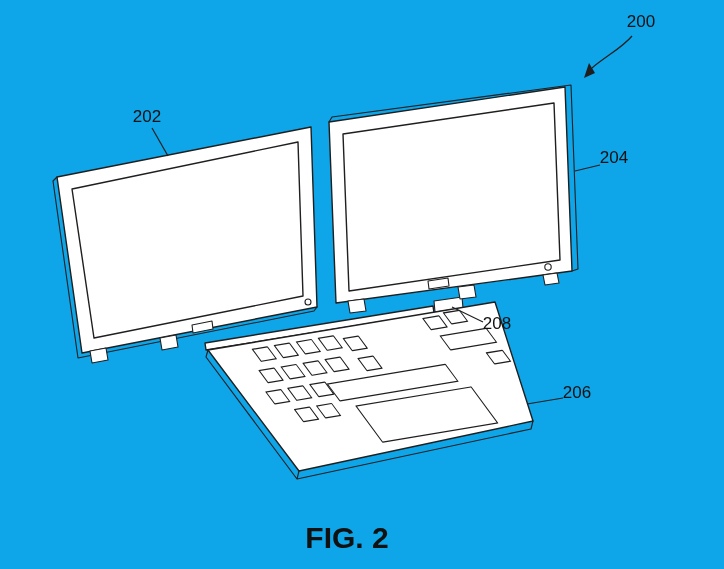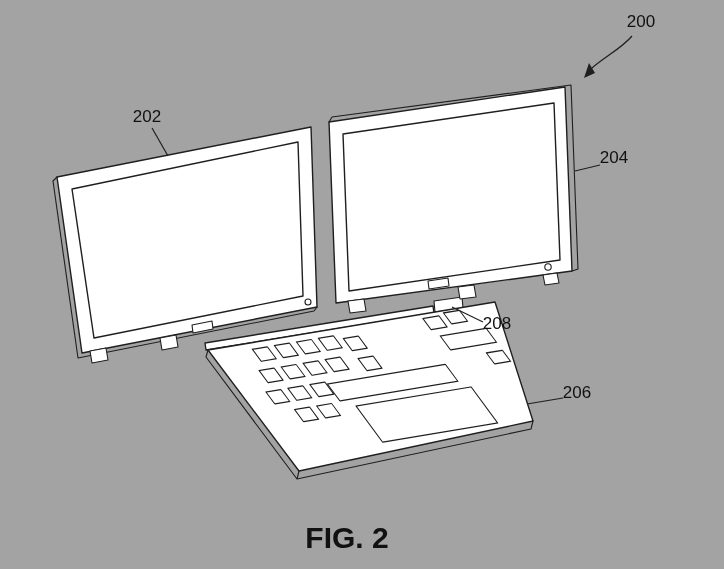--- a/index.html
+++ b/index.html
@@ -3,21 +3,21 @@
 <meta charset="utf-8">
 <style>
   html, body {
     margin: 0; padding: 0;
     background: #ffffff;
   }
   .stage {
     position: relative;
     width: 724px;
     height: 569px;
-    background: #a3a3a3;
+    background: #0ea5e9;
     overflow: hidden;
     font-family: "Liberation Sans", sans-serif;
   }
   .stage svg { position: absolute; left: 0; top: 0; }
 
   .part {
     fill: #ffffff;
     stroke: #1f1f1f;
     stroke-width: 1.4;
     stroke-linejoin: round;

